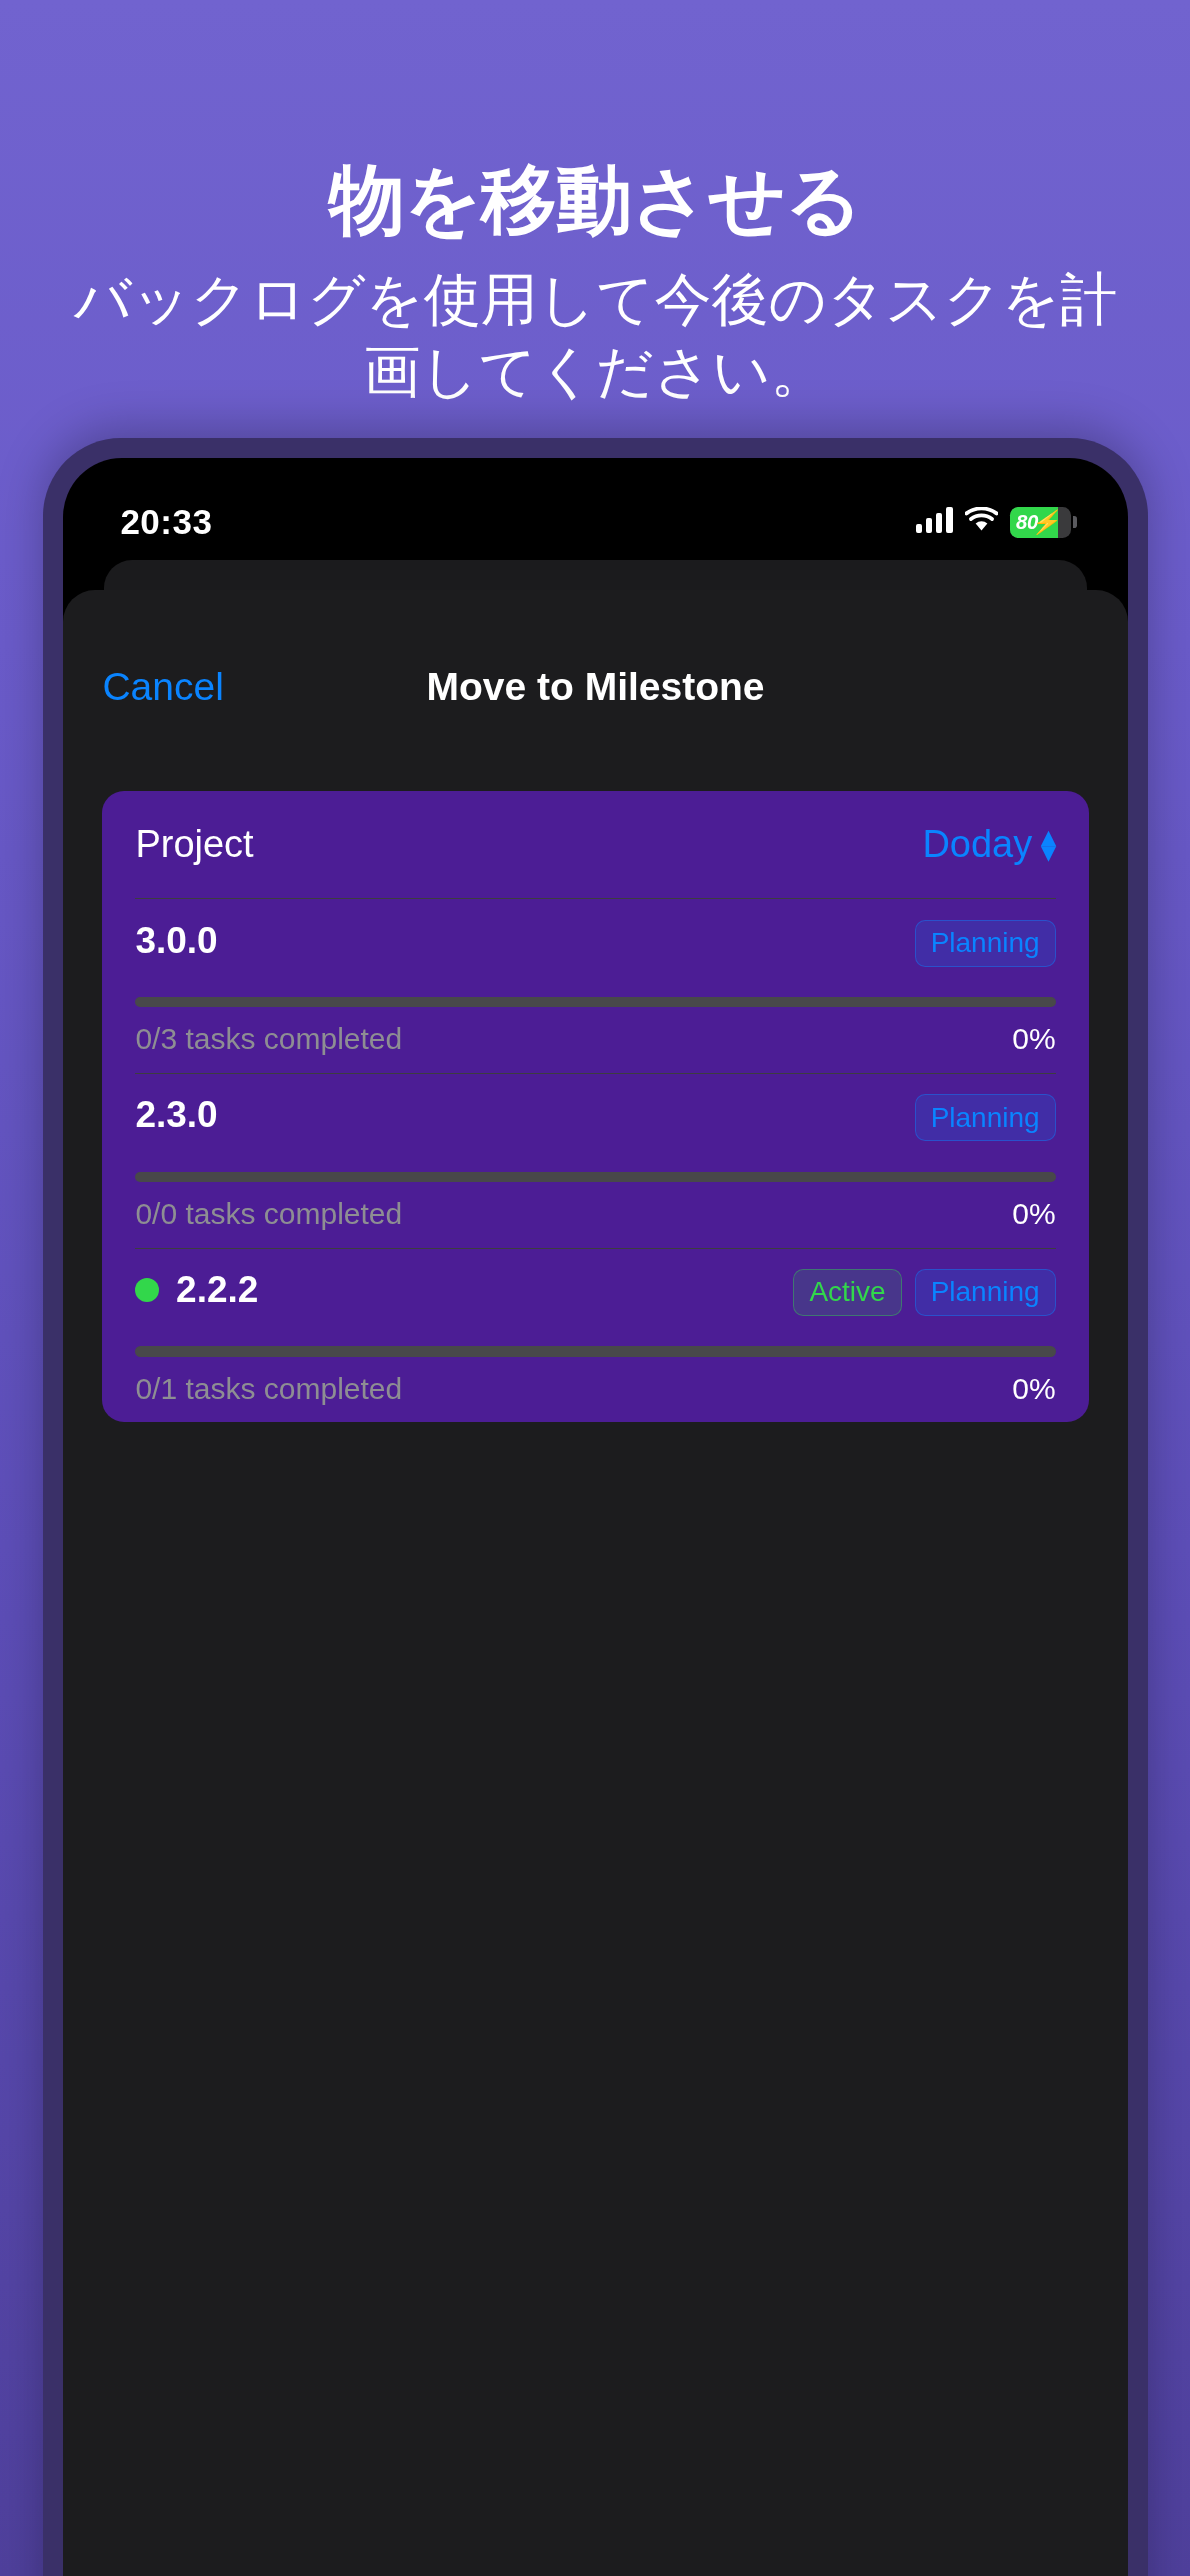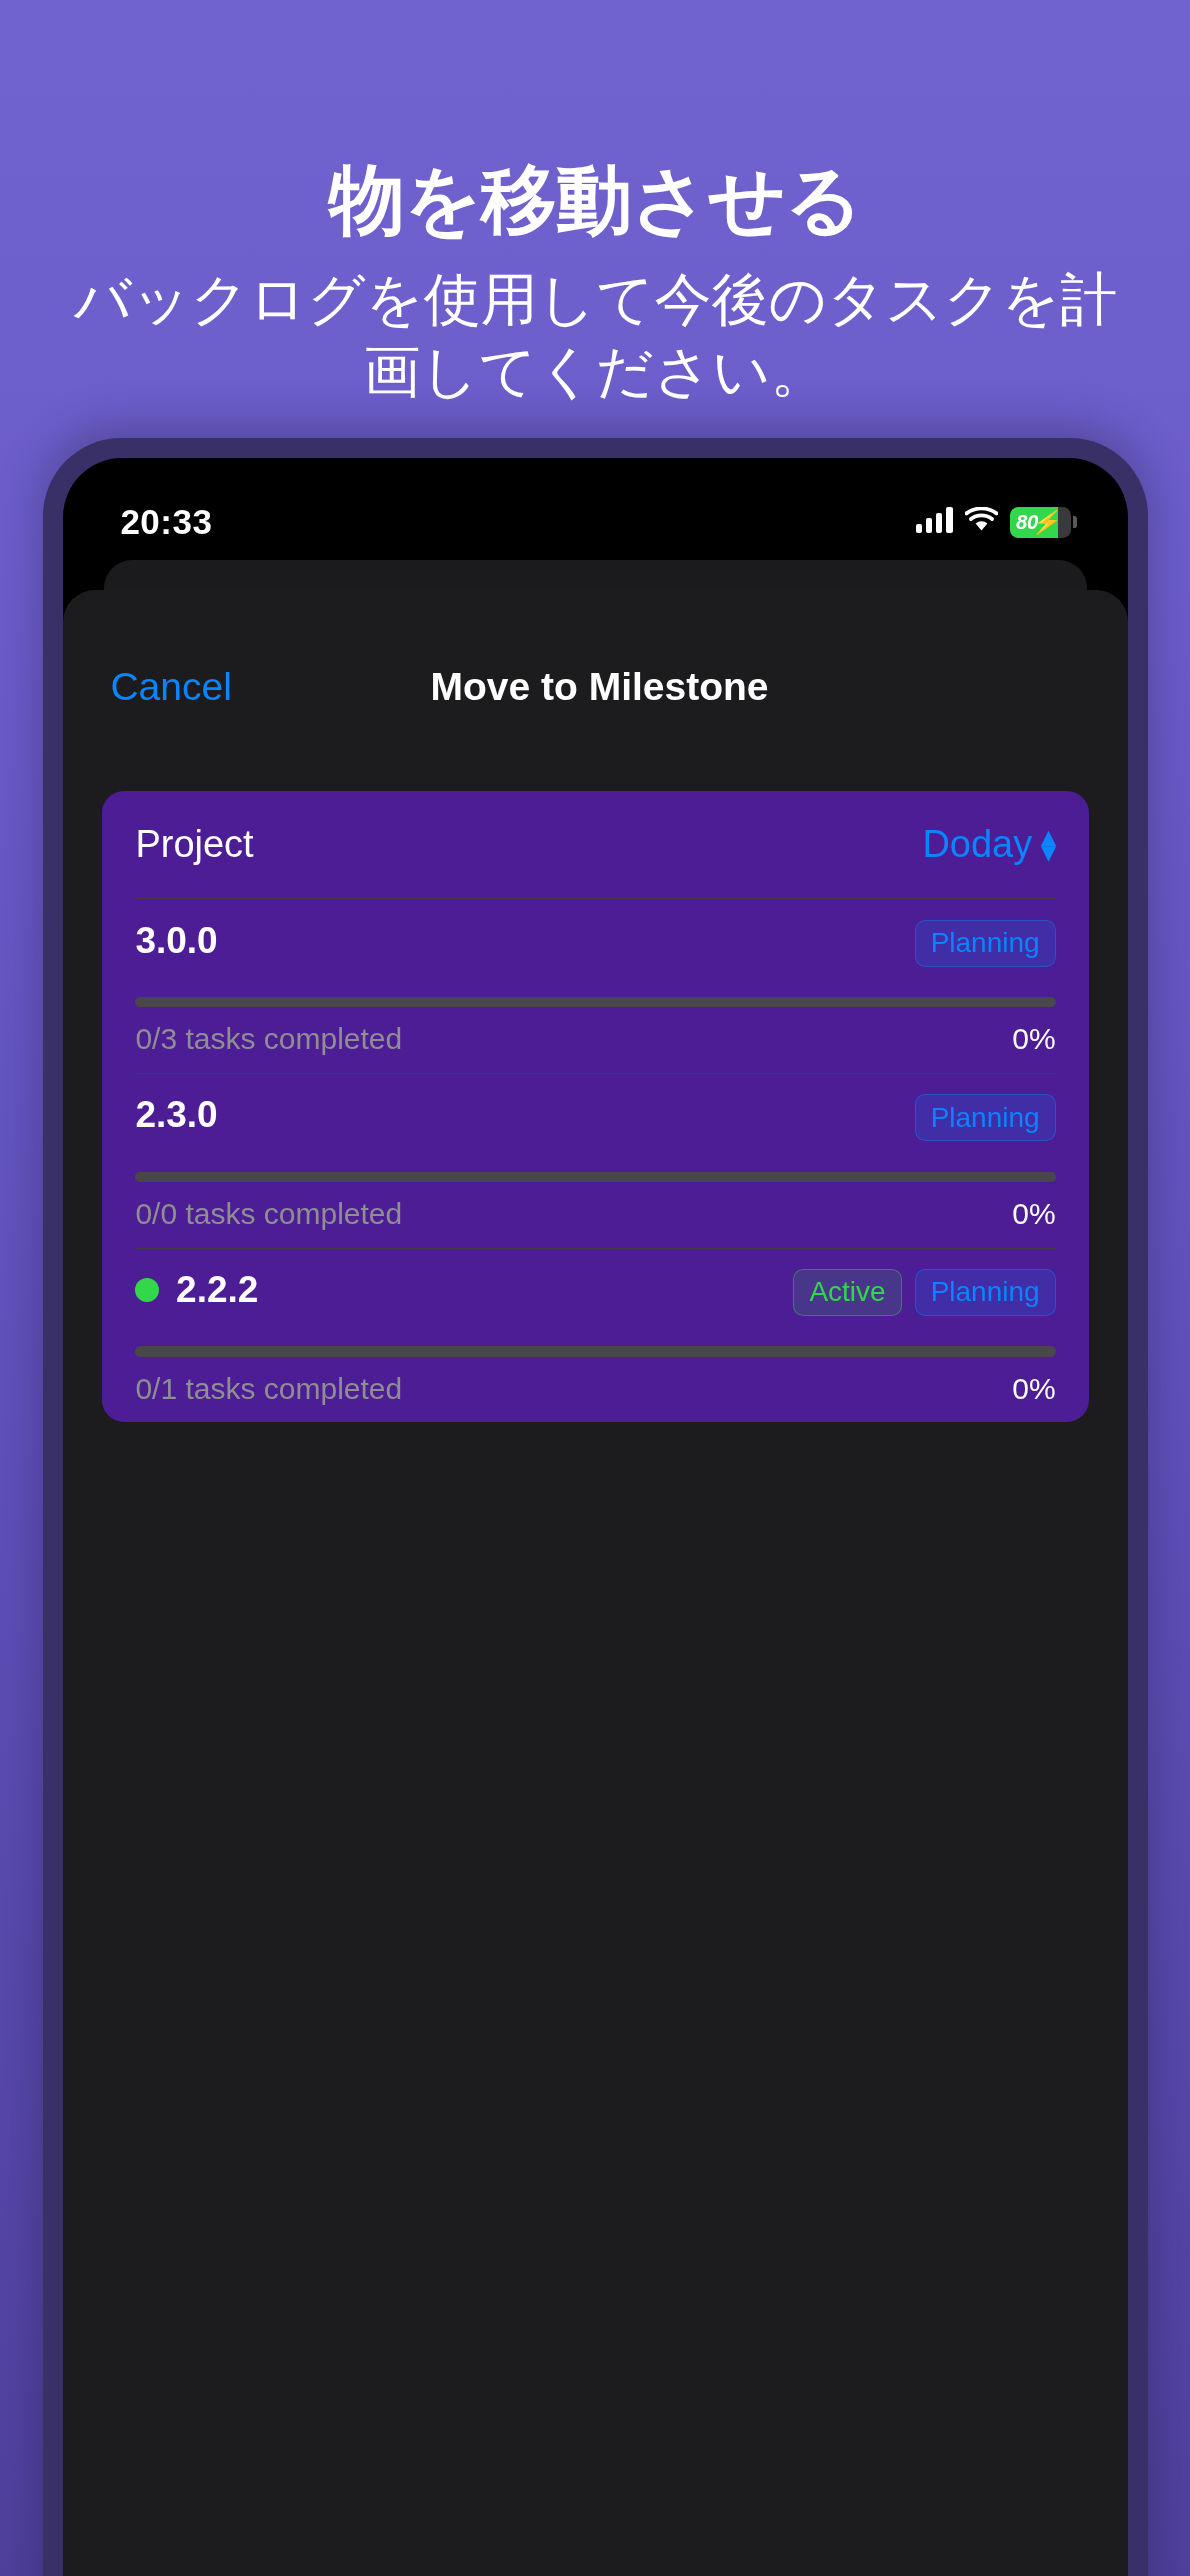--- a/index.html
+++ b/index.html
@@ -147,21 +147,20 @@
     background:#1c1c1e;
     border-radius:32px 32px 0 0;
   }
   .sheet-header {
     position:relative;
     height:104px;
     display:flex;
     align-items:center;
     padding:0 39px;
     margin-top:45px;
-    margin-left:8px;
   }
   .cancel-btn {
     color:#0a84ff;
     font-size:39px;
     font-weight:400;
     cursor:pointer;
   }
   .sheet-title {
     position:absolute;
     left:0; right:0;

